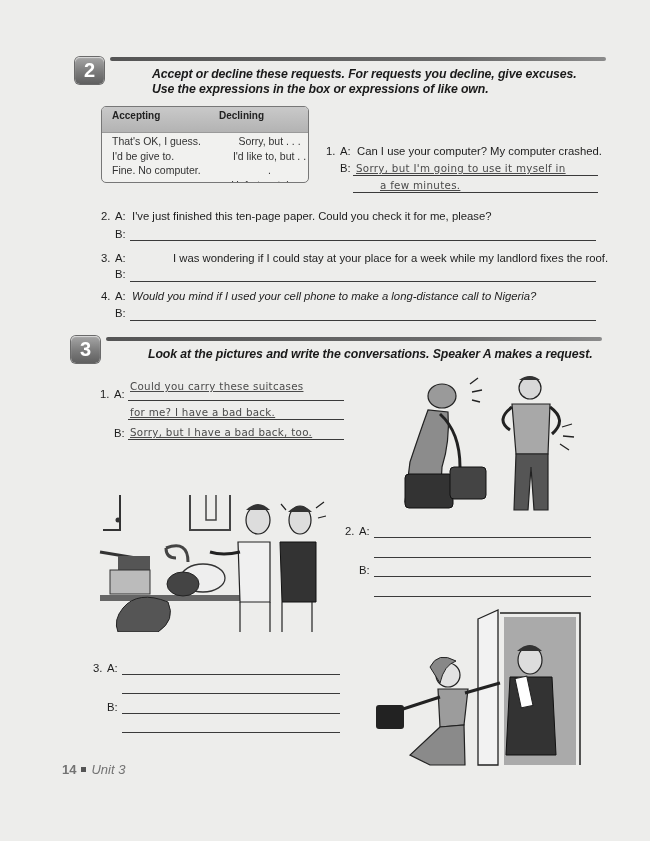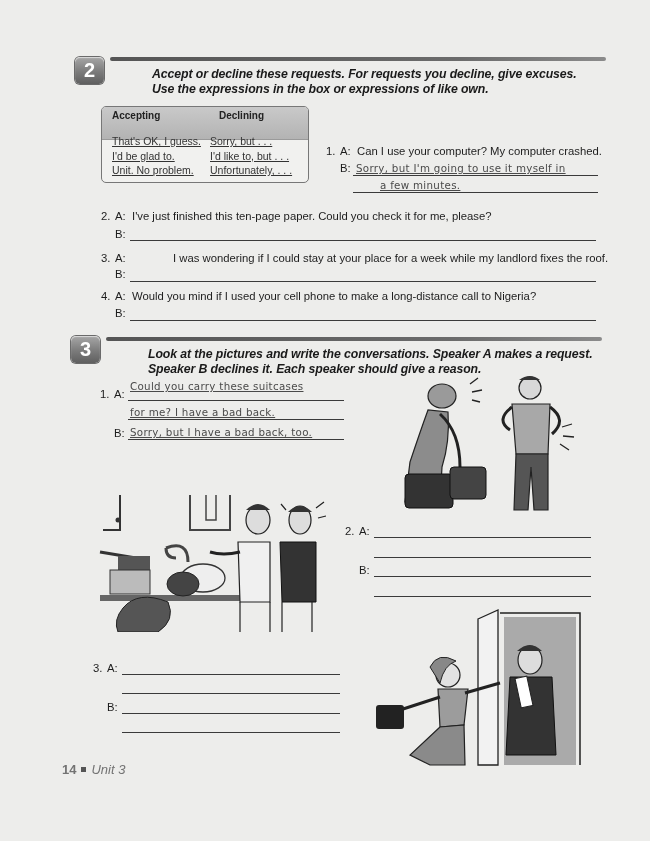--- a/index.html
+++ b/index.html
@@ -19,25 +19,25 @@
     .instr {
       position: absolute; font-style: italic; font-weight: bold; font-size: 12.3px;
       line-height: 15px; color: #1a1a1a; letter-spacing: -0.1px; margin-left: 44px;
     }
 
     .exprbox {
       position: absolute; left: 101px; top: 106px; width: 208px; height: 77px;
       border: 1px solid #777; border-radius: 5px; background: #f1f1ef; overflow: hidden;
     }
     .exprbox .head {
-      height: 33px; background: linear-gradient(180deg, #c9c9c9, #b3b3b3);
+      height: 26px; background: linear-gradient(180deg, #c9c9c9, #b3b3b3);
       border-bottom: 1px solid #9a9a9a; position: relative; text-align: center;
     }
     .exprbox .head span { position: absolute; top: 3px; font-size: 10px; font-weight: bold; color: #222; }
-    .exprbox .col { position: absolute; top: 27px; font-size: 10.5px; line-height: 14.5px; color: #333; text-decoration: underline; }
+    .exprbox .col { position: absolute; top: 27px; font-size: 10.5px; line-height: 14.5px; color: #333; }
 
     .txt { position: absolute; font-size: 11.3px; color: #1d1d1d; white-space: nowrap; }
     .line { position: absolute; height: 1px; background: #3a3a3a; }
     .hand {
       position: absolute; font-family: "DejaVu Sans", sans-serif; font-size: 10.3px;
       color: #4a4a4a; text-decoration: underline; white-space: nowrap; letter-spacing: 0.3px;
     }
 
     .illus { position: absolute; }
     .footer { position: absolute; left: 62px; top: 762px; font-size: 13px; font-weight: bold; color: #737373; }
@@ -54,24 +54,24 @@
   <div>Use the expressions in the box or expressions of like own.</div>
 </div>
 
 <div class="exprbox">
   <div class="head">
     <span style="left:10px;">Accepting</span>
     <span style="left:117px;">Declining</span>
   </div>
   <div class="col" style="left:10px;">
     <div>That's OK, I guess.</div>
-    <div>I'd be glad to.</div>
-    <div>Unit. No problem.</div>
+    <div>I'd be give to.</div>
+    <div>Fine. No computer.</div>
   </div>
-  <div class="col" style="left:108px;">
+  <div class="col" style="left:129px;text-align:center;">
     <div>Sorry, but . . .</div>
     <div>I'd like to, but . . .</div>
     <div>Unfortunately, . . .</div>
   </div>
 </div>
 
 <div class="txt" style="left:326px;top:145px;">1.</div>
 <div class="txt" style="left:340px;top:145px;">A:</div>
 <div class="txt" style="left:357px;top:145px;">Can I use your computer? My computer crashed.</div>
 <div class="txt" style="left:340px;top:162px;">B:</div>
@@ -87,29 +87,28 @@
 <div class="line" style="left:130px;top:240px;width:466px;"></div>
 
 <div class="txt" style="left:101px;top:252px;">3.</div>
 <div class="txt" style="left:115px;top:252px;">A:</div>
 <div class="txt" style="left:132px;top:252px;margin-left:41px;">I was wondering if I could stay at your place for a week while my landlord fixes the roof.</div>
 <div class="txt" style="left:115px;top:268px;">B:</div>
 <div class="line" style="left:130px;top:281px;width:466px;"></div>
 
 <div class="txt" style="left:101px;top:290px;">4.</div>
 <div class="txt" style="left:115px;top:290px;">A:</div>
-<div class="txt" style="left:132px;top:290px;">Would you mind if I used your cell phone to make a long-distance call to Nigeria?</div>
+<div class="txt" style="left:132px;top:290px;font-style:italic;">Would you mind if I used your cell phone to make a long-distance call to Nigeria?</div>
 <div class="txt" style="left:115px;top:307px;">B:</div>
 <div class="line" style="left:130px;top:320px;width:466px;"></div>
 
 <div class="sec-badge" style="left:71px;top:336px;">3</div>
 <div class="sec-rule" style="left:106px;top:337px;width:496px;"></div>
 <div class="instr" style="left:104px;top:347px;">
   <div>Look at the pictures and write the conversations. Speaker A makes a request.</div>
-  <div>Speaker B declines it. Each speaker should give a reason.</div>
 </div>
 
 <div class="txt" style="left:100px;top:388px;">1.</div>
 <div class="txt" style="left:114px;top:388px;">A:</div>
 <div class="line" style="left:128px;top:400px;width:216px;"></div>
 <div class="hand" style="left:130px;top:380px;">Could you carry these suitcases</div>
 <div class="line" style="left:128px;top:419px;width:216px;"></div>
 <div class="hand" style="left:130px;top:406px;">for me? I have a bad back.</div>
 <div class="txt" style="left:114px;top:427px;">B:</div>
 <div class="line" style="left:128px;top:439px;width:216px;"></div>

